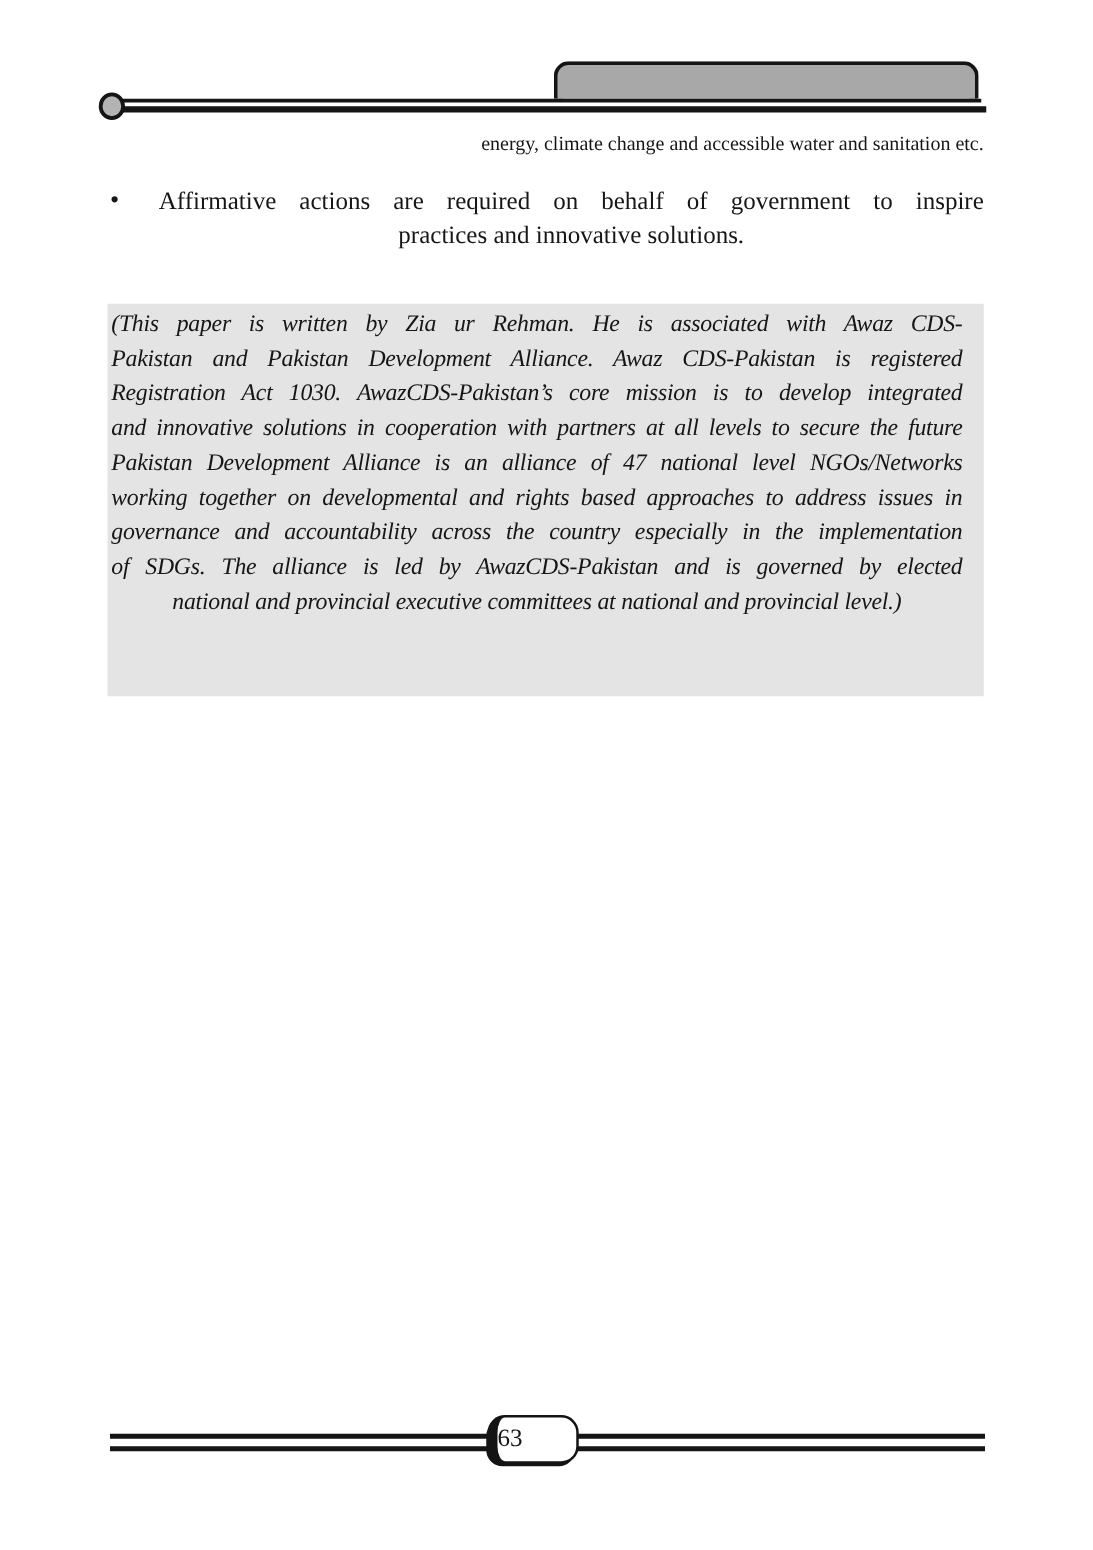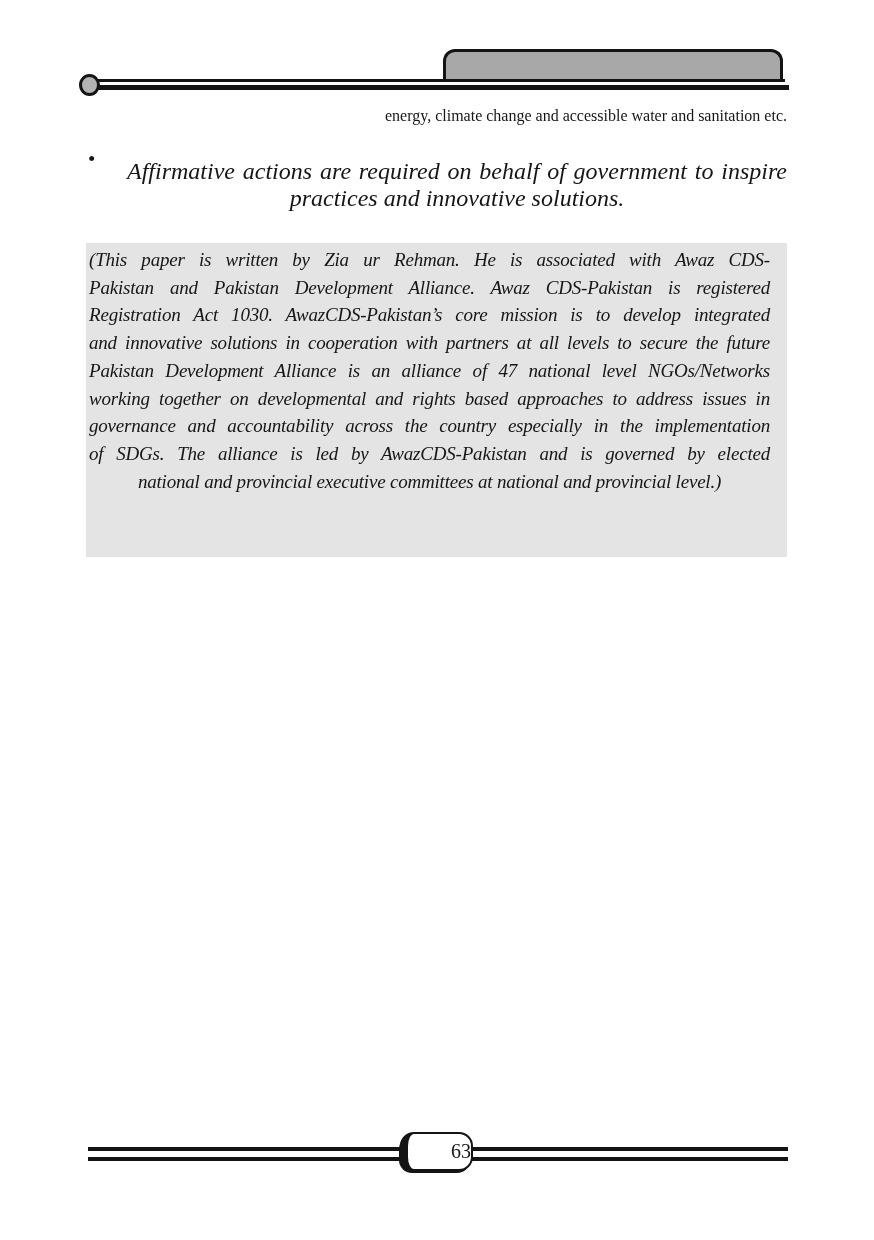--- a/index.html
+++ b/index.html
@@ -58,25 +58,24 @@
     margin-left: 20px;
   }
   .bullet-marker {
     position: absolute;
     left: 88px; top: 146px;
     font-size: 21px;
     line-height: 27px;
   }
   .bullet-text {
     position: absolute;
-    left: 127px; top: 158px;
+    left: 127px; top: 148px;
     width: 660px;
-    font-size: 24px;
+    font-size: 20px;
     line-height: 27.4px;
-    font-style: italic;
   }
   .jline {
     text-align: justify;
     text-align-last: justify;
     text-justify: inter-word;
     white-space: normal;
   }
   .lline { text-align: center; }
 
   
@@ -102,31 +101,31 @@
     background: #141414;
   }
   .footer-rule-2 {
     position: absolute;
     left: 88px; top: 1157px;
     width: 700px; height: 4px;
     background: #141414;
   }
   .page-badge {
     position: absolute;
-    left: 400px; top: 1132px;
+    left: 390px; top: 1132px;
     width: 73px; height: 39px;
     background: #ffffff;
     border: 2px solid #141414;
     border-left: 8px solid #141414;
     border-radius: 14px;
     box-sizing: border-box;
     box-shadow: -2px 3px 0 -1px #141414;
     display: flex;
     align-items: center;
-    justify-content: flex-end;
+    justify-content: flex-start;
     font-size: 20px;
     z-index: 3;
   }
 </style>
 </head>
 <body>
 
 <div class="page">
 
   <div class="header-tab"></div>

